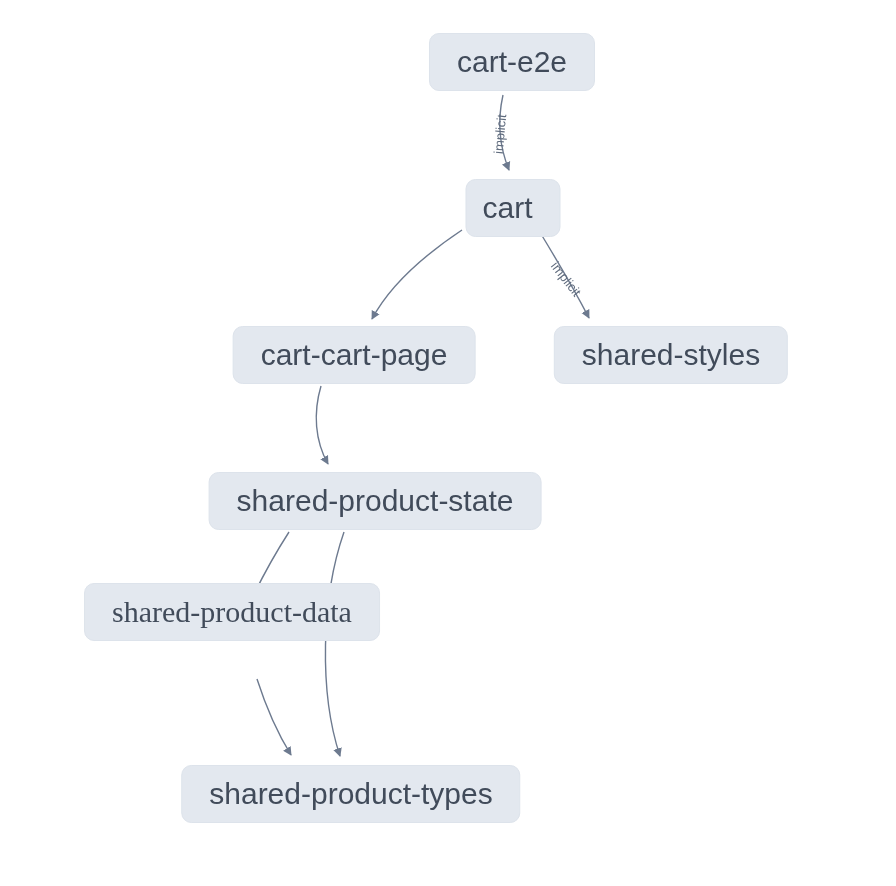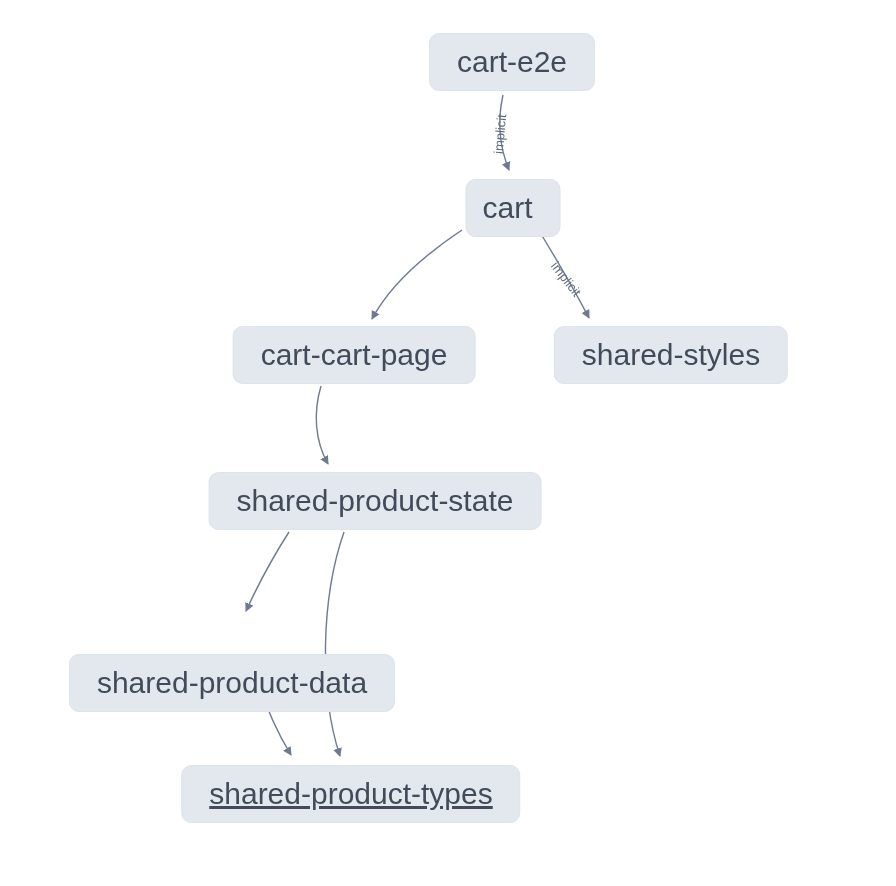--- a/index.html
+++ b/index.html
@@ -84,17 +84,17 @@
   <div class="node" style="left:512px; top:62px;">cart-e2e</div>
 
   <div class="node" style="left:513px; top:208px;padding-left:16px;">cart</div>
 
   <div class="node" style="left:354px; top:355px;text-align:center;">cart-cart-page</div>
 
   <div class="node" style="left:671px; top:355px;text-align:center;">shared-styles</div>
 
   <div class="node" style="left:351px; top:501px;margin-left:24px;">shared-product-state</div>
 
-  <div class="node" style="left:232px; top:683px;">shared-product-data</div>
+  <div class="node" style="left:232px; top:612px;font-family:Liberation Serif, serif;">shared-product-data</div>
 
-  <div class="node" style="left:351px; top:794px;text-decoration:underline;">shared-product-types</div>
+  <div class="node" style="left:351px; top:794px;">shared-product-types</div>
 
 </div>
 
 </body></html>

